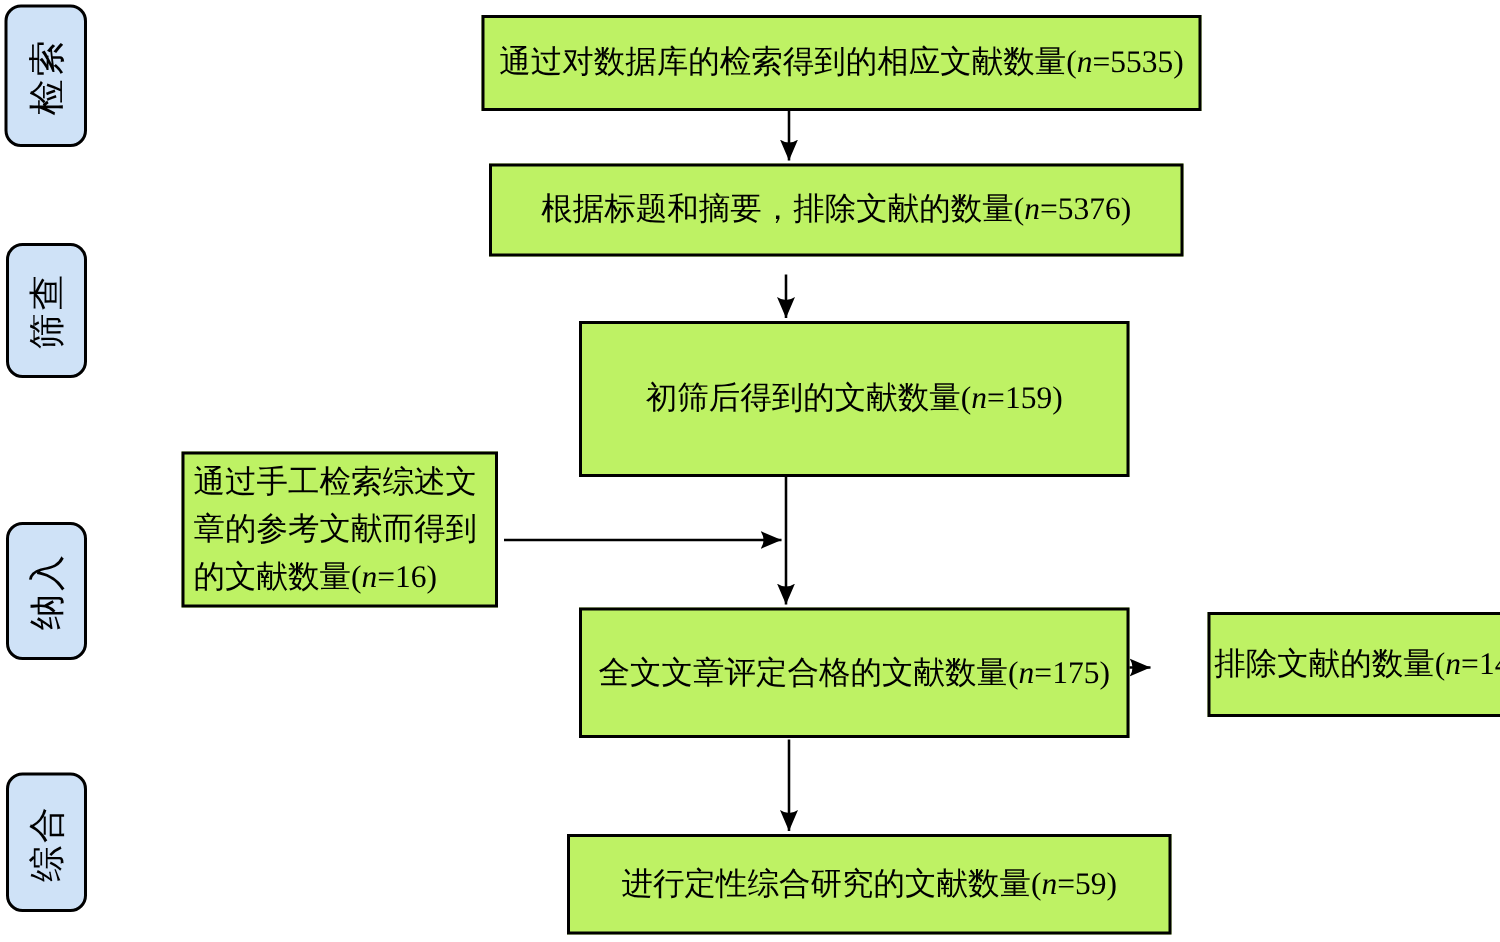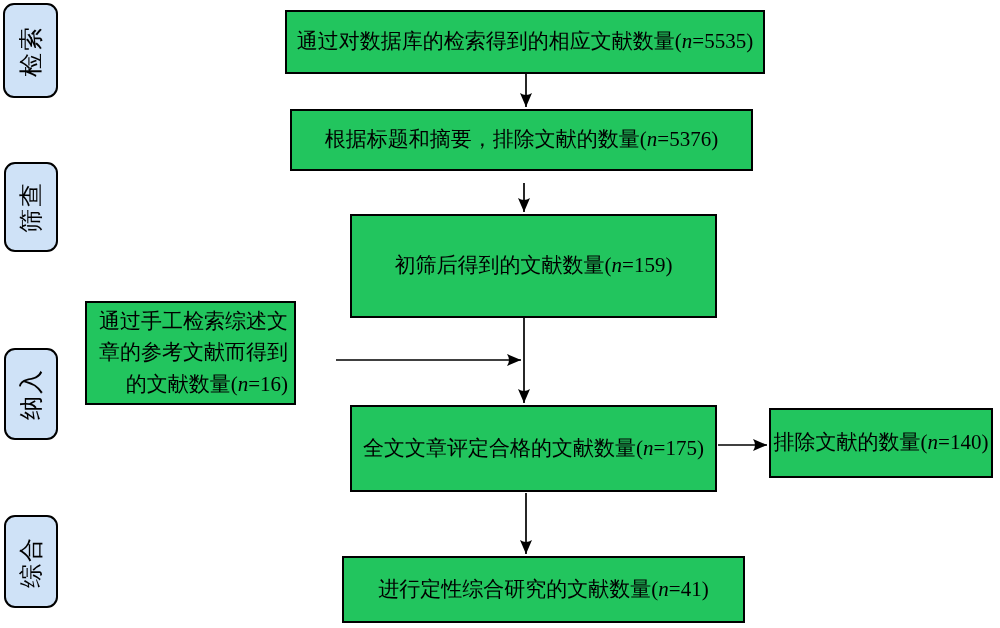--- a/index.html
+++ b/index.html
@@ -18,28 +18,29 @@
   .arrow-layer {
     position: absolute;
     left: 0;
     top: 0;
     pointer-events: none;
   }
   .fbox {
     position: absolute;
     box-sizing: border-box;
     border: 2px solid #000000;
-    background: #22c55e;
+    background: #bef264;
     display: flex;
     align-items: center;
     justify-content: center;
-    text-align: right;
+    text-align: left;
     font-size: 21px;
     color: #000000;
     line-height: 1.5;
+    margin-left: 36px;
   }
   .fbox .t {
     white-space: nowrap;
   }
   .fbox.wrap .t {
     white-space: normal;
     padding: 0 6px;
   }
   .nvar {
     font-style: italic;
@@ -113,16 +114,16 @@
 
   <div class="fbox" style="left:350px; top:405px; width:367px; height:87px">
     <span class="t"><span>全文文章评定合格的文献数量(</span><span class="nvar">n</span><span>=175)</span></span>
   </div>
 
   <div class="fbox" style="left:769px; top:408px; width:224px; height:70px">
     <span class="t"><span>排除文献的数量(</span><span class="nvar">n</span><span>=140)</span></span>
   </div>
 
   <div class="fbox" style="left:342px; top:556px; width:403px; height:67px">
-    <span class="t"><span>进行定性综合研究的文献数量(</span><span class="nvar">n</span><span>=41)</span></span>
+    <span class="t"><span>进行定性综合研究的文献数量(</span><span class="nvar">n</span><span>=59)</span></span>
   </div>
 
 </div>
 
 </body></html>

